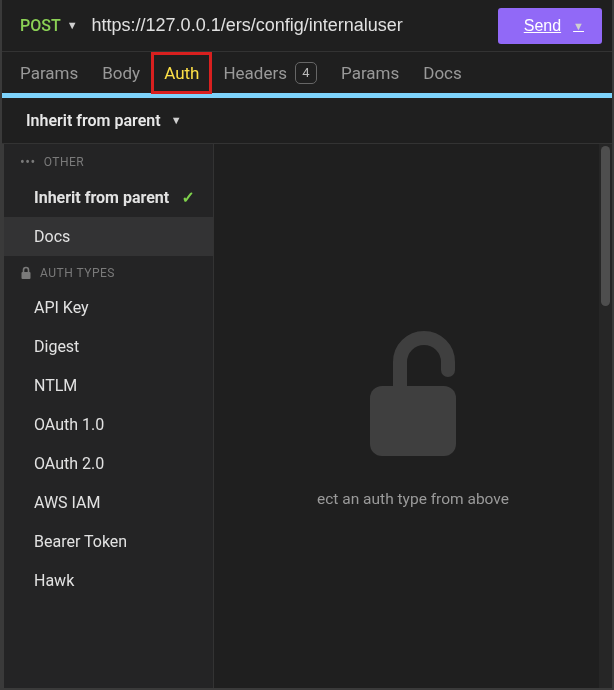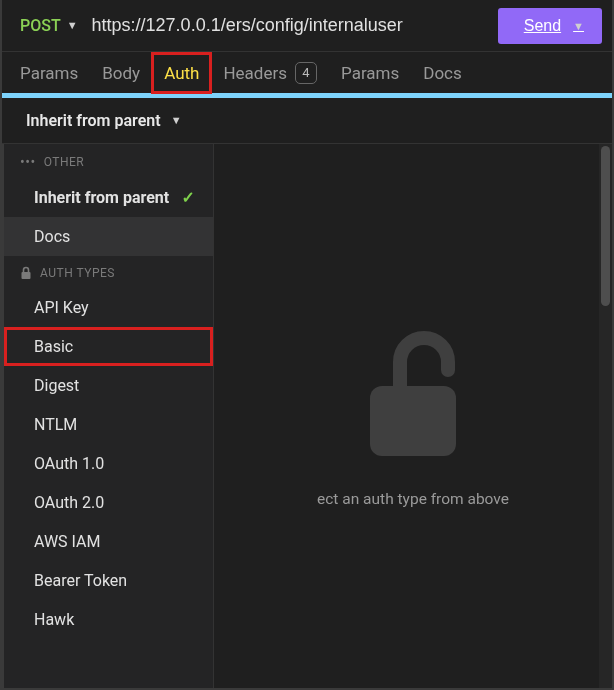--- a/index.html
+++ b/index.html
@@ -210,23 +210,20 @@
     <div class="section-header">
       <svg class="lock-sm" viewBox="0 0 12 14">
         <rect x="1.5" y="6" width="9" height="7" rx="1" fill="#7a7a7a"></rect>
         <path d="M3.5 6 V4 a2.5 2.5 0 0 1 5 0 V6" stroke="#7a7a7a" stroke-width="1.6" fill="none"></path>
       </svg>
       <span>AUTH TYPES</span>
     </div>
     <div class="auth-item">
         <span>API Key</span>
       </div>
-    <div class="auth-item highlighted">
-        <span>Basic</span>
-      </div>
     <div class="auth-item">
         <span>Digest</span>
       </div>
     <div class="auth-item">
         <span>NTLM</span>
       </div>
     <div class="auth-item">
         <span>OAuth 1.0</span>
       </div>
     <div class="auth-item">

